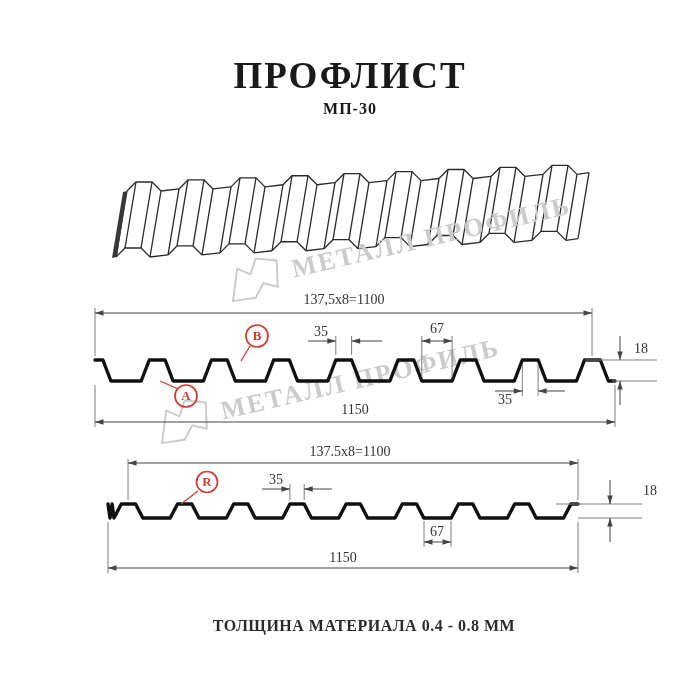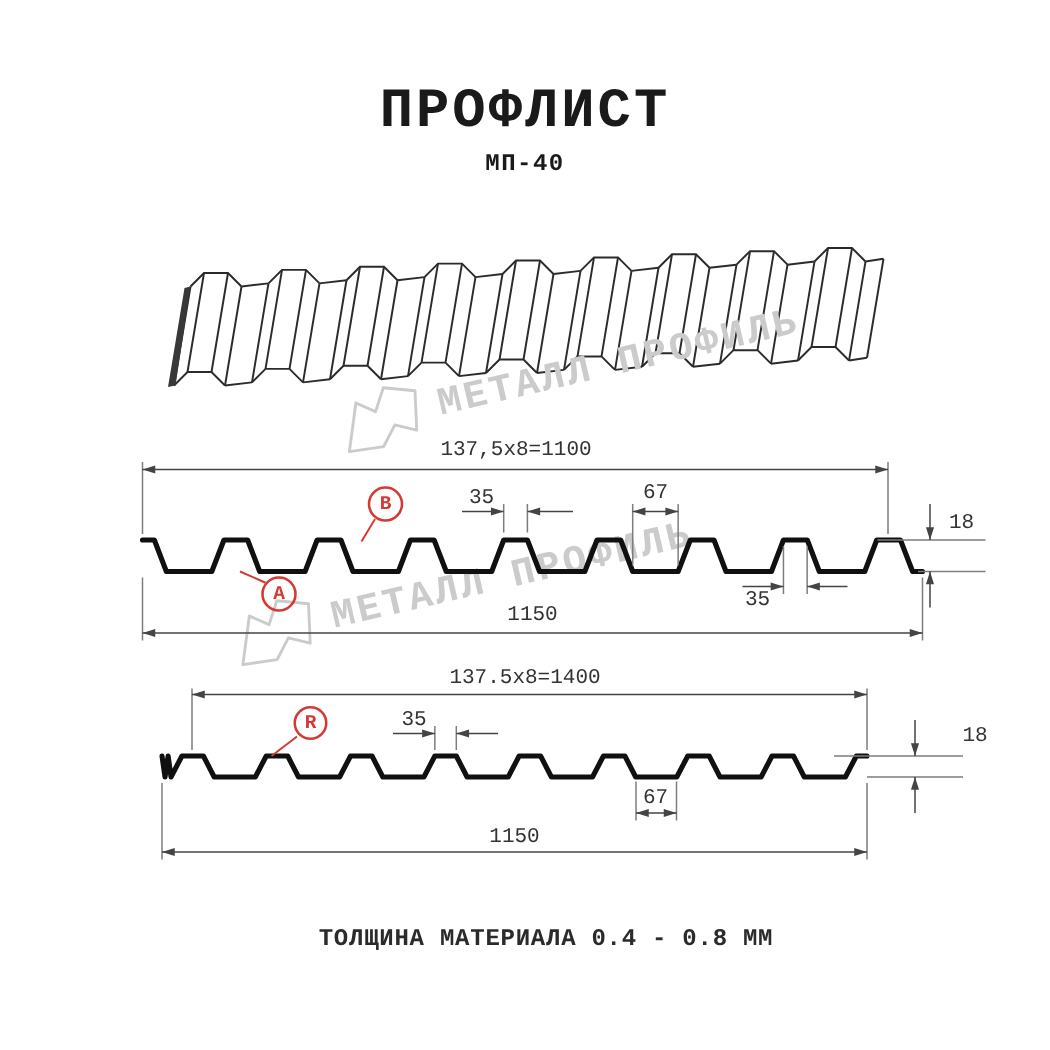--- a/index.html
+++ b/index.html
@@ -1,17 +1,17 @@
 <!DOCTYPE html>
 <html><head>
 <meta charset="utf-8">
 <style>
   html,body{margin:0;padding:0;background:#fff;}
   #canvas{position:relative;width:700px;height:696px;background:#ffffff;overflow:hidden;
-          font-family:Liberation Mono, monospace;
+          font-family:Liberation Serif, serif;
           --red:#d43a32; --wm:#cbcbcb; --ink:#1a1a1a; --line:#555;}
   .title{position:absolute;left:0;right:0;top:54px;text-align:center;
          font-size:37px;font-weight:800;letter-spacing:2px;color:var(--ink);z-index:3;}
   .subtitle{position:absolute;left:0;right:0;top:100px;text-align:center;
          font-size:16px;font-weight:700;letter-spacing:1px;color:var(--ink);z-index:3;}
   .footer{position:absolute;left:0;right:0;top:617px;text-align:center;
          font-size:16px;font-weight:600;letter-spacing:.5px;color:#2b2b2b;z-index:3;padding-left:28px;}
   svg.layer{position:absolute;left:0;top:0;}
   #persp{z-index:0;}
   #linework{z-index:2;}
@@ -22,21 +22,21 @@
        white-space:nowrap;z-index:3;}
   .callout{position:absolute;transform:translate(-50%,-50%);font-size:13px;font-weight:700;
        color:var(--red);z-index:3;}
 </style>
 </head>
 <body>
 
 <div id="canvas" style="--red: #d43a32; --wm: #cbcbcb; --ink: #1a1a1a; --line: #555555;">
 
   <div class="title">ПРОФЛИСТ</div>
-  <div class="subtitle">МП-40</div>
+  <div class="subtitle">МП-30</div>
 
   <svg id="persp" class="layer" width="700" height="700" viewBox="0 0 700 700">
       <polyline points="116,257 125,248 141,248 150,257" fill="none" stroke="#2b2b2b" stroke-width="1.3"></polyline>
       <polyline points="127,191 136,182 152,182 161,191" fill="none" stroke="#2b2b2b" stroke-width="1.3"></polyline>
       <line x1="116" y1="257" x2="127" y2="191" stroke="#2b2b2b" stroke-width="1.3"></line>
       <line x1="125" y1="248" x2="136" y2="182" stroke="#2b2b2b" stroke-width="1.3"></line>
       <line x1="141" y1="248" x2="152" y2="182" stroke="#2b2b2b" stroke-width="1.3"></line>
       <line x1="150" y1="257" x2="161" y2="191" stroke="#2b2b2b" stroke-width="1.3"></line>
       <polyline points="168,254.92 177,245.92 193,245.92 202,254.92" fill="none" stroke="#2b2b2b" stroke-width="1.3"></polyline>
       <polyline points="179,188.92 188,179.92 204,179.92 213,188.92" fill="none" stroke="#2b2b2b" stroke-width="1.3"></polyline>
@@ -194,21 +194,21 @@
 
   <div class="dim" style="left:344px;top:300px;">137,5x8=1100</div>
   <div class="dim" style="left:321px;top:332px;">35</div>
   <div class="dim" style="left:437px;top:329px;">67</div>
   <div class="dim" style="left:641px;top:349px;">18</div>
   <div class="dim" style="left:505px;top:400px;">35</div>
   <div class="dim" style="left:355px;top:410px;">1150</div>
   <div class="callout" style="left:186px;top:396px;">A</div>
   <div class="callout" style="left:257px;top:336px;">B</div>
 
-  <div class="dim" style="left:350px;top:452px;">137.5x8=1400</div>
+  <div class="dim" style="left:350px;top:452px;">137.5x8=1100</div>
   <div class="dim" style="left:276px;top:480px;">35</div>
   <div class="dim" style="left:437px;top:532px;">67</div>
   <div class="dim" style="left:650px;top:491px;">18</div>
   <div class="dim" style="left:343px;top:558px;">1150</div>
   <div class="callout" style="left:207px;top:482px;">R</div>
 
   <div class="footer">ТОЛЩИНА МАТЕРИАЛА 0.4 - 0.8 ММ</div>
 </div>
 
 </body></html>

